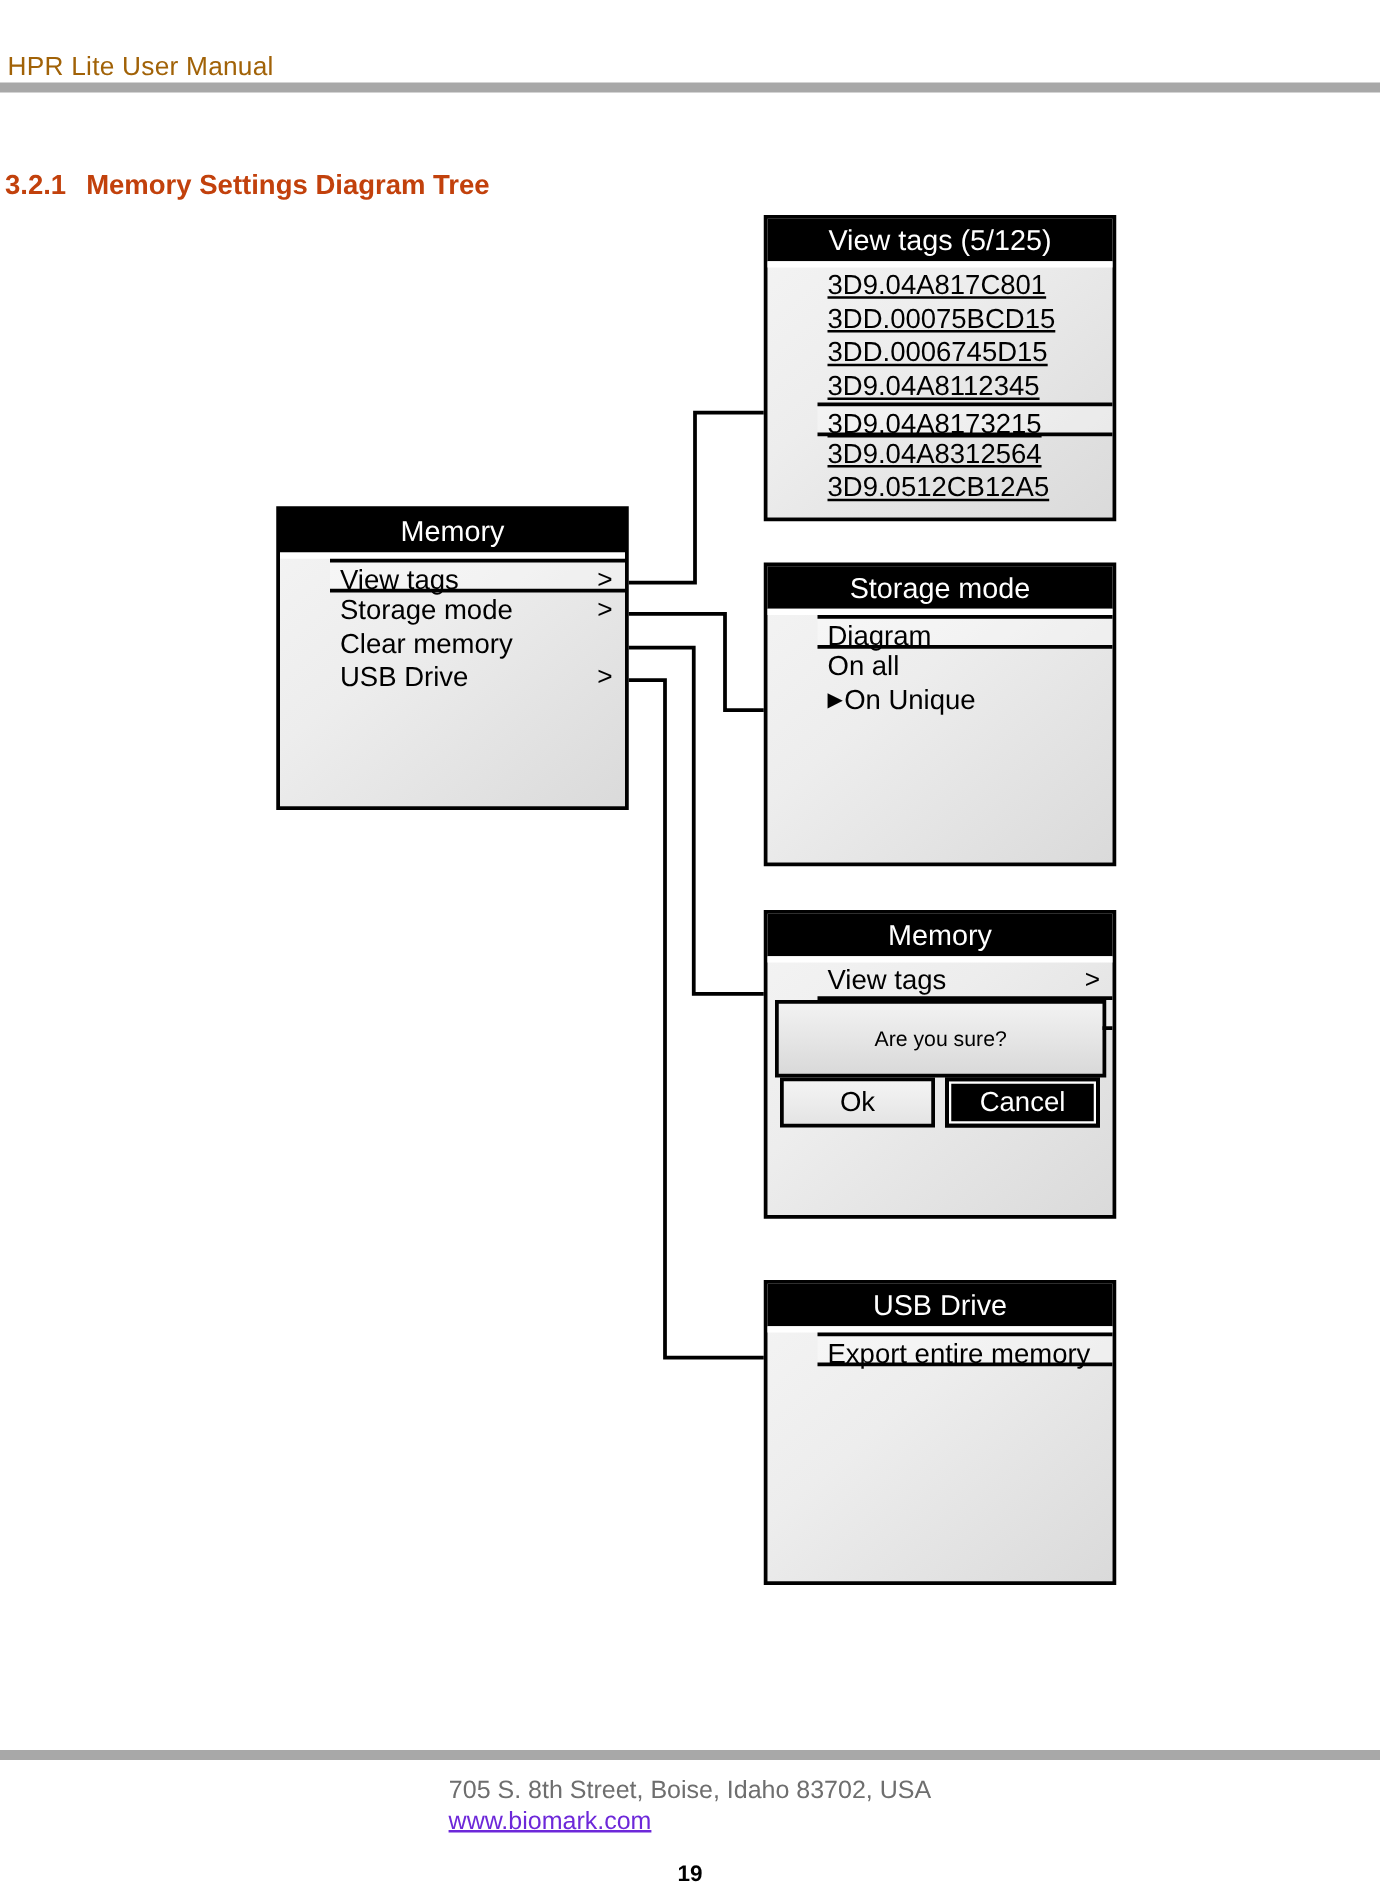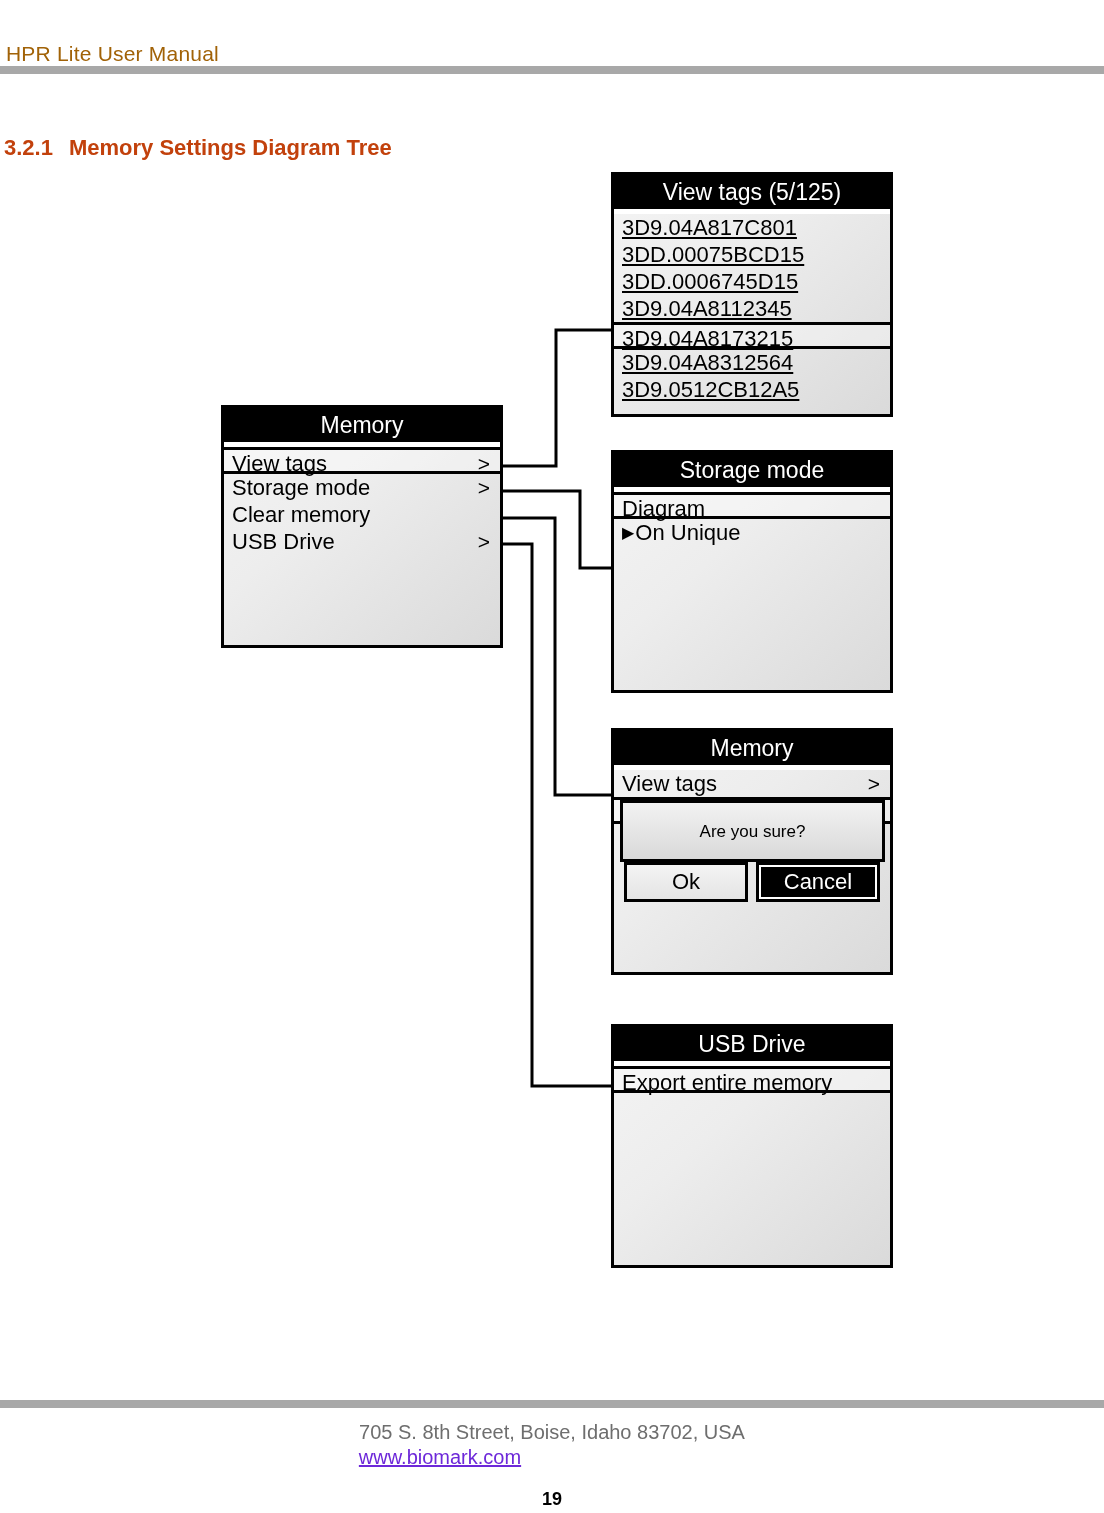--- a/index.html
+++ b/index.html
@@ -88,20 +88,21 @@
     line-height: 34px;
     height: 34px;
     white-space: nowrap;
   }
   .screen-gap {
     height: 5px;
     background: #ffffff;
   }
   .screen-body {
     position: relative;
+    margin-left: 40px;
   }
   .row {
     position: relative;
     font-size: 22px;
     line-height: 27px;
     height: 27px;
     padding: 0 8px;
     color: #000000;
     white-space: nowrap;
     background: transparent;
@@ -260,20 +261,21 @@
         <span class="chev">&gt;</span>
       </div>
     </div>
   </div>
 
   <div class="screen" id="screen-storage-mode" style="left:611px; top:450px; width:282px; height:243px;">
     <div class="screen-title">Storage mode</div>
     <div class="screen-gap"></div>
     <div class="screen-body">
       <div class="row selected">Diagram</div>
+      <div class="row">On all</div>
       <div class="row marker">On Unique</div>
     </div>
   </div>
 
   <div class="screen" id="screen-clear-memory" style="left:611px; top:728px; width:282px; height:247px;">
     <div class="screen-title">Memory</div>
     <div class="screen-gap"></div>
     <div class="screen-body">
       <div class="row">
         <span>View tags</span>

